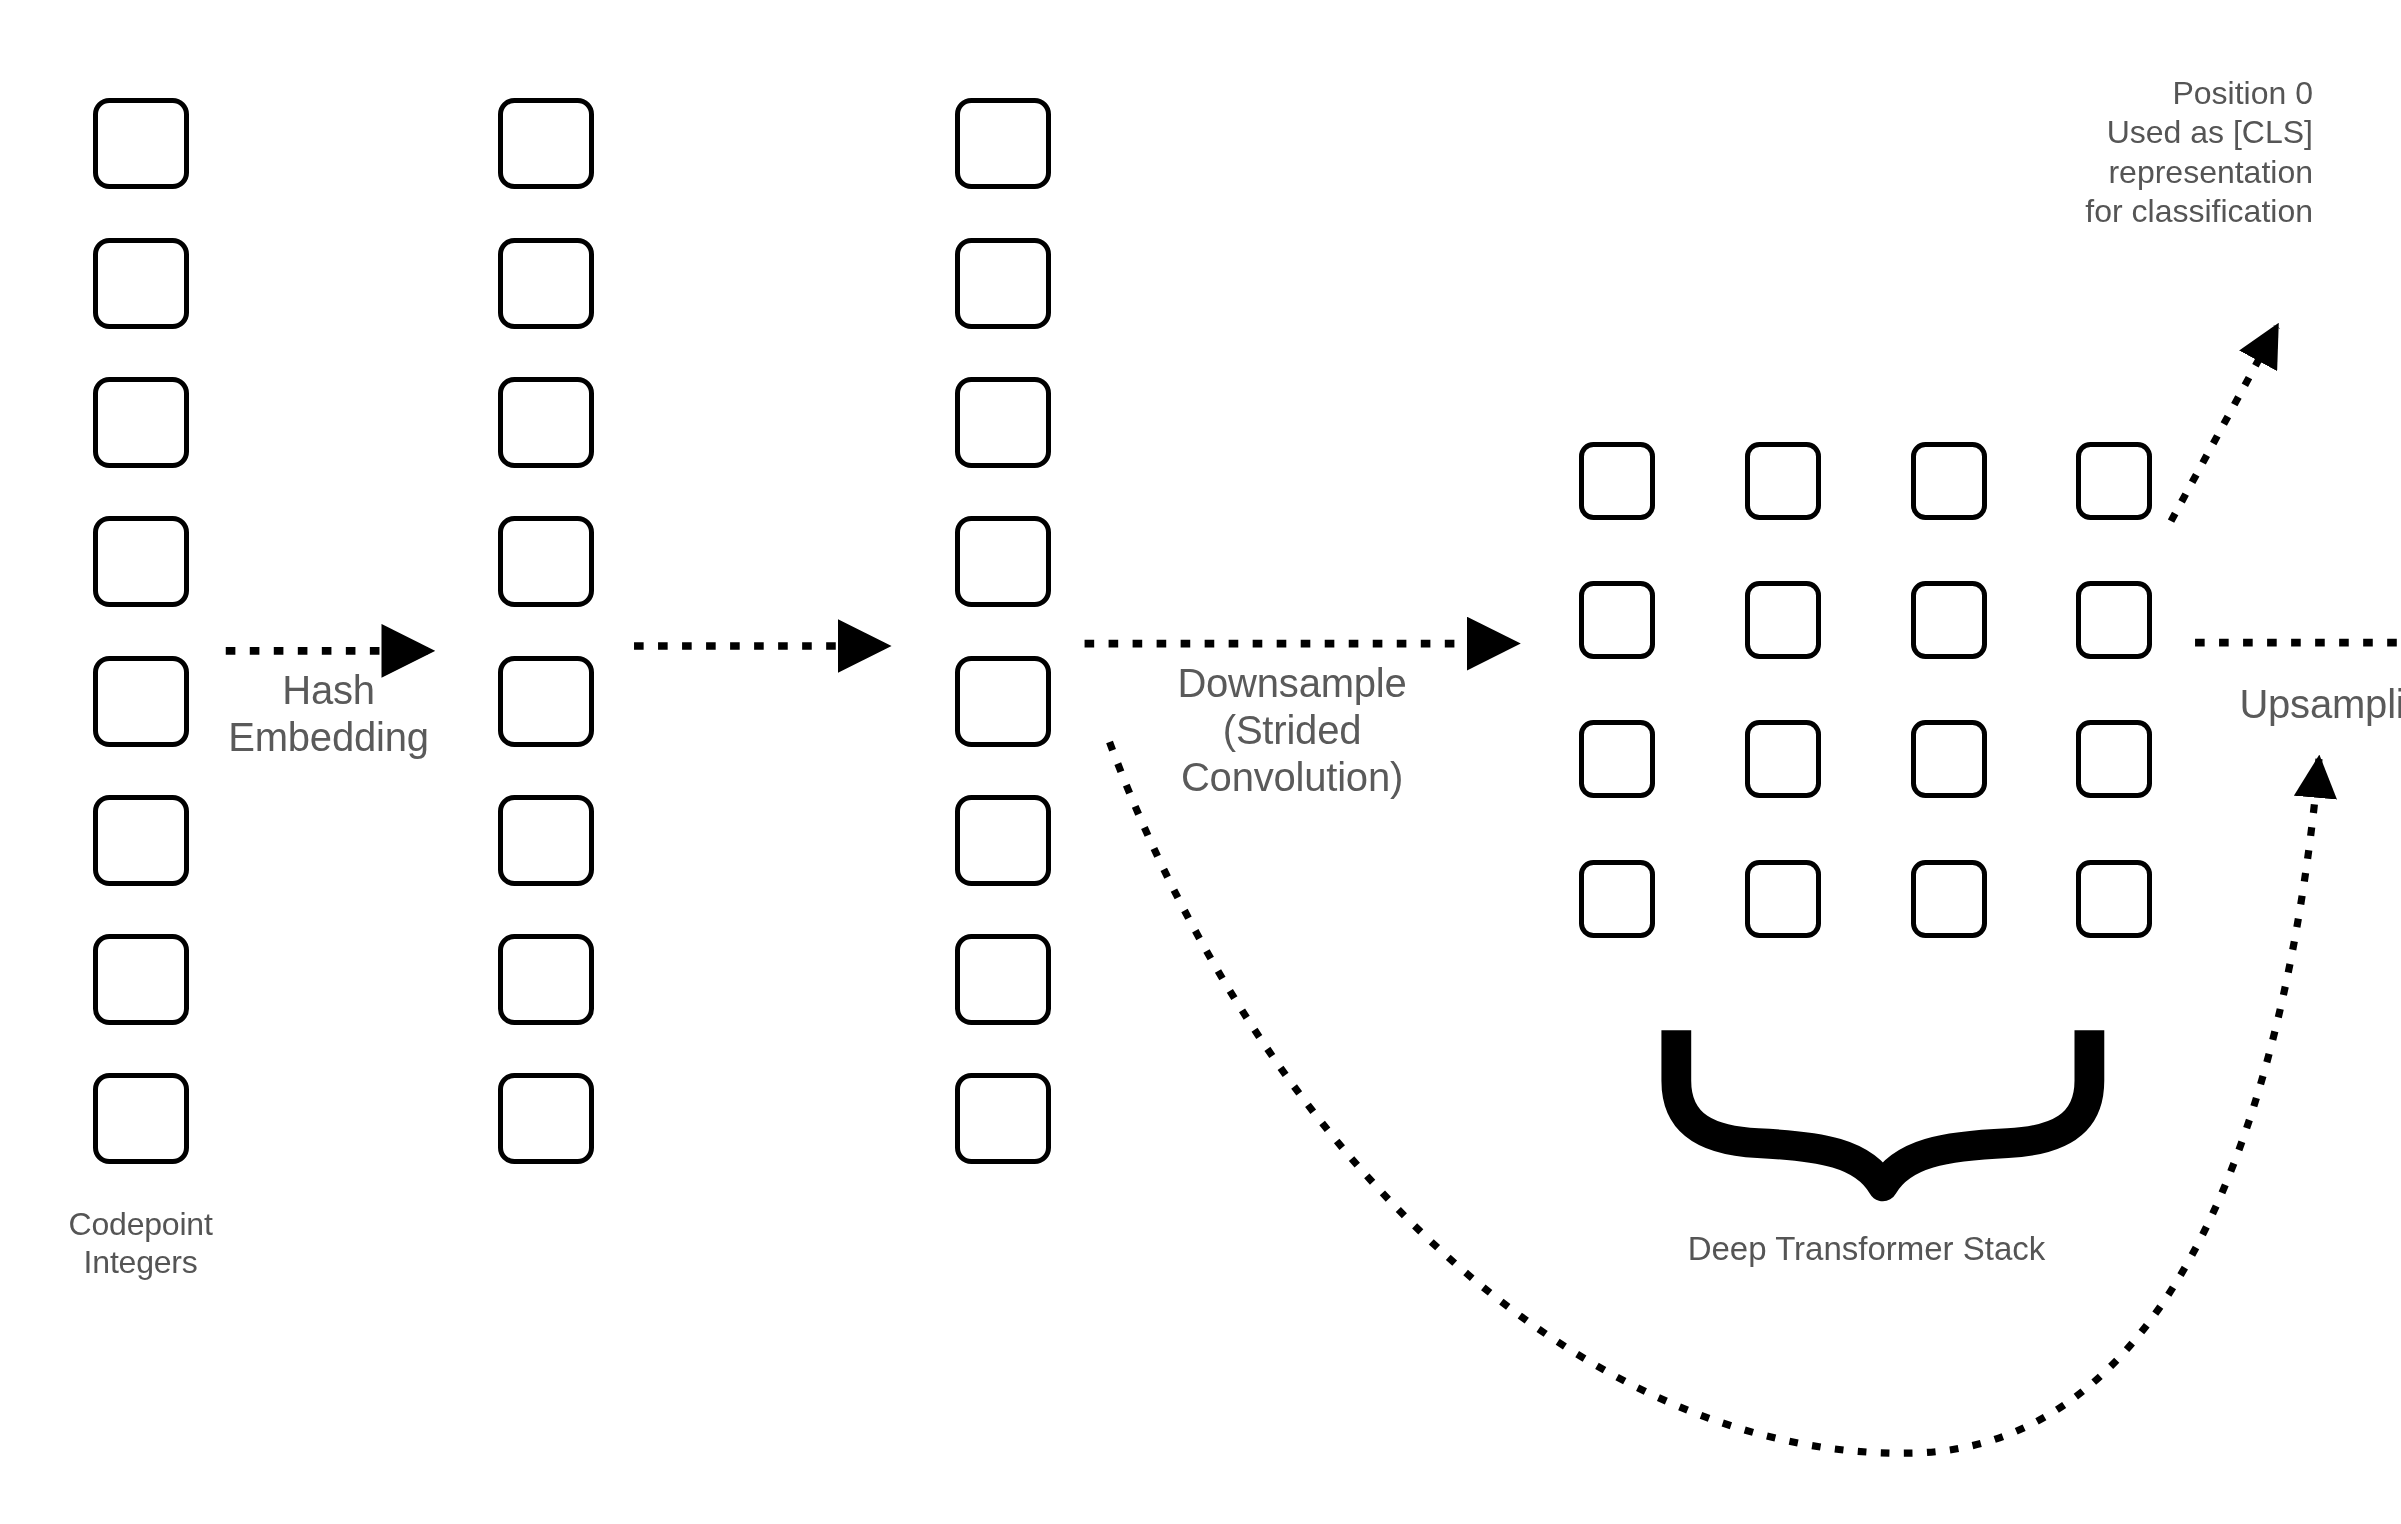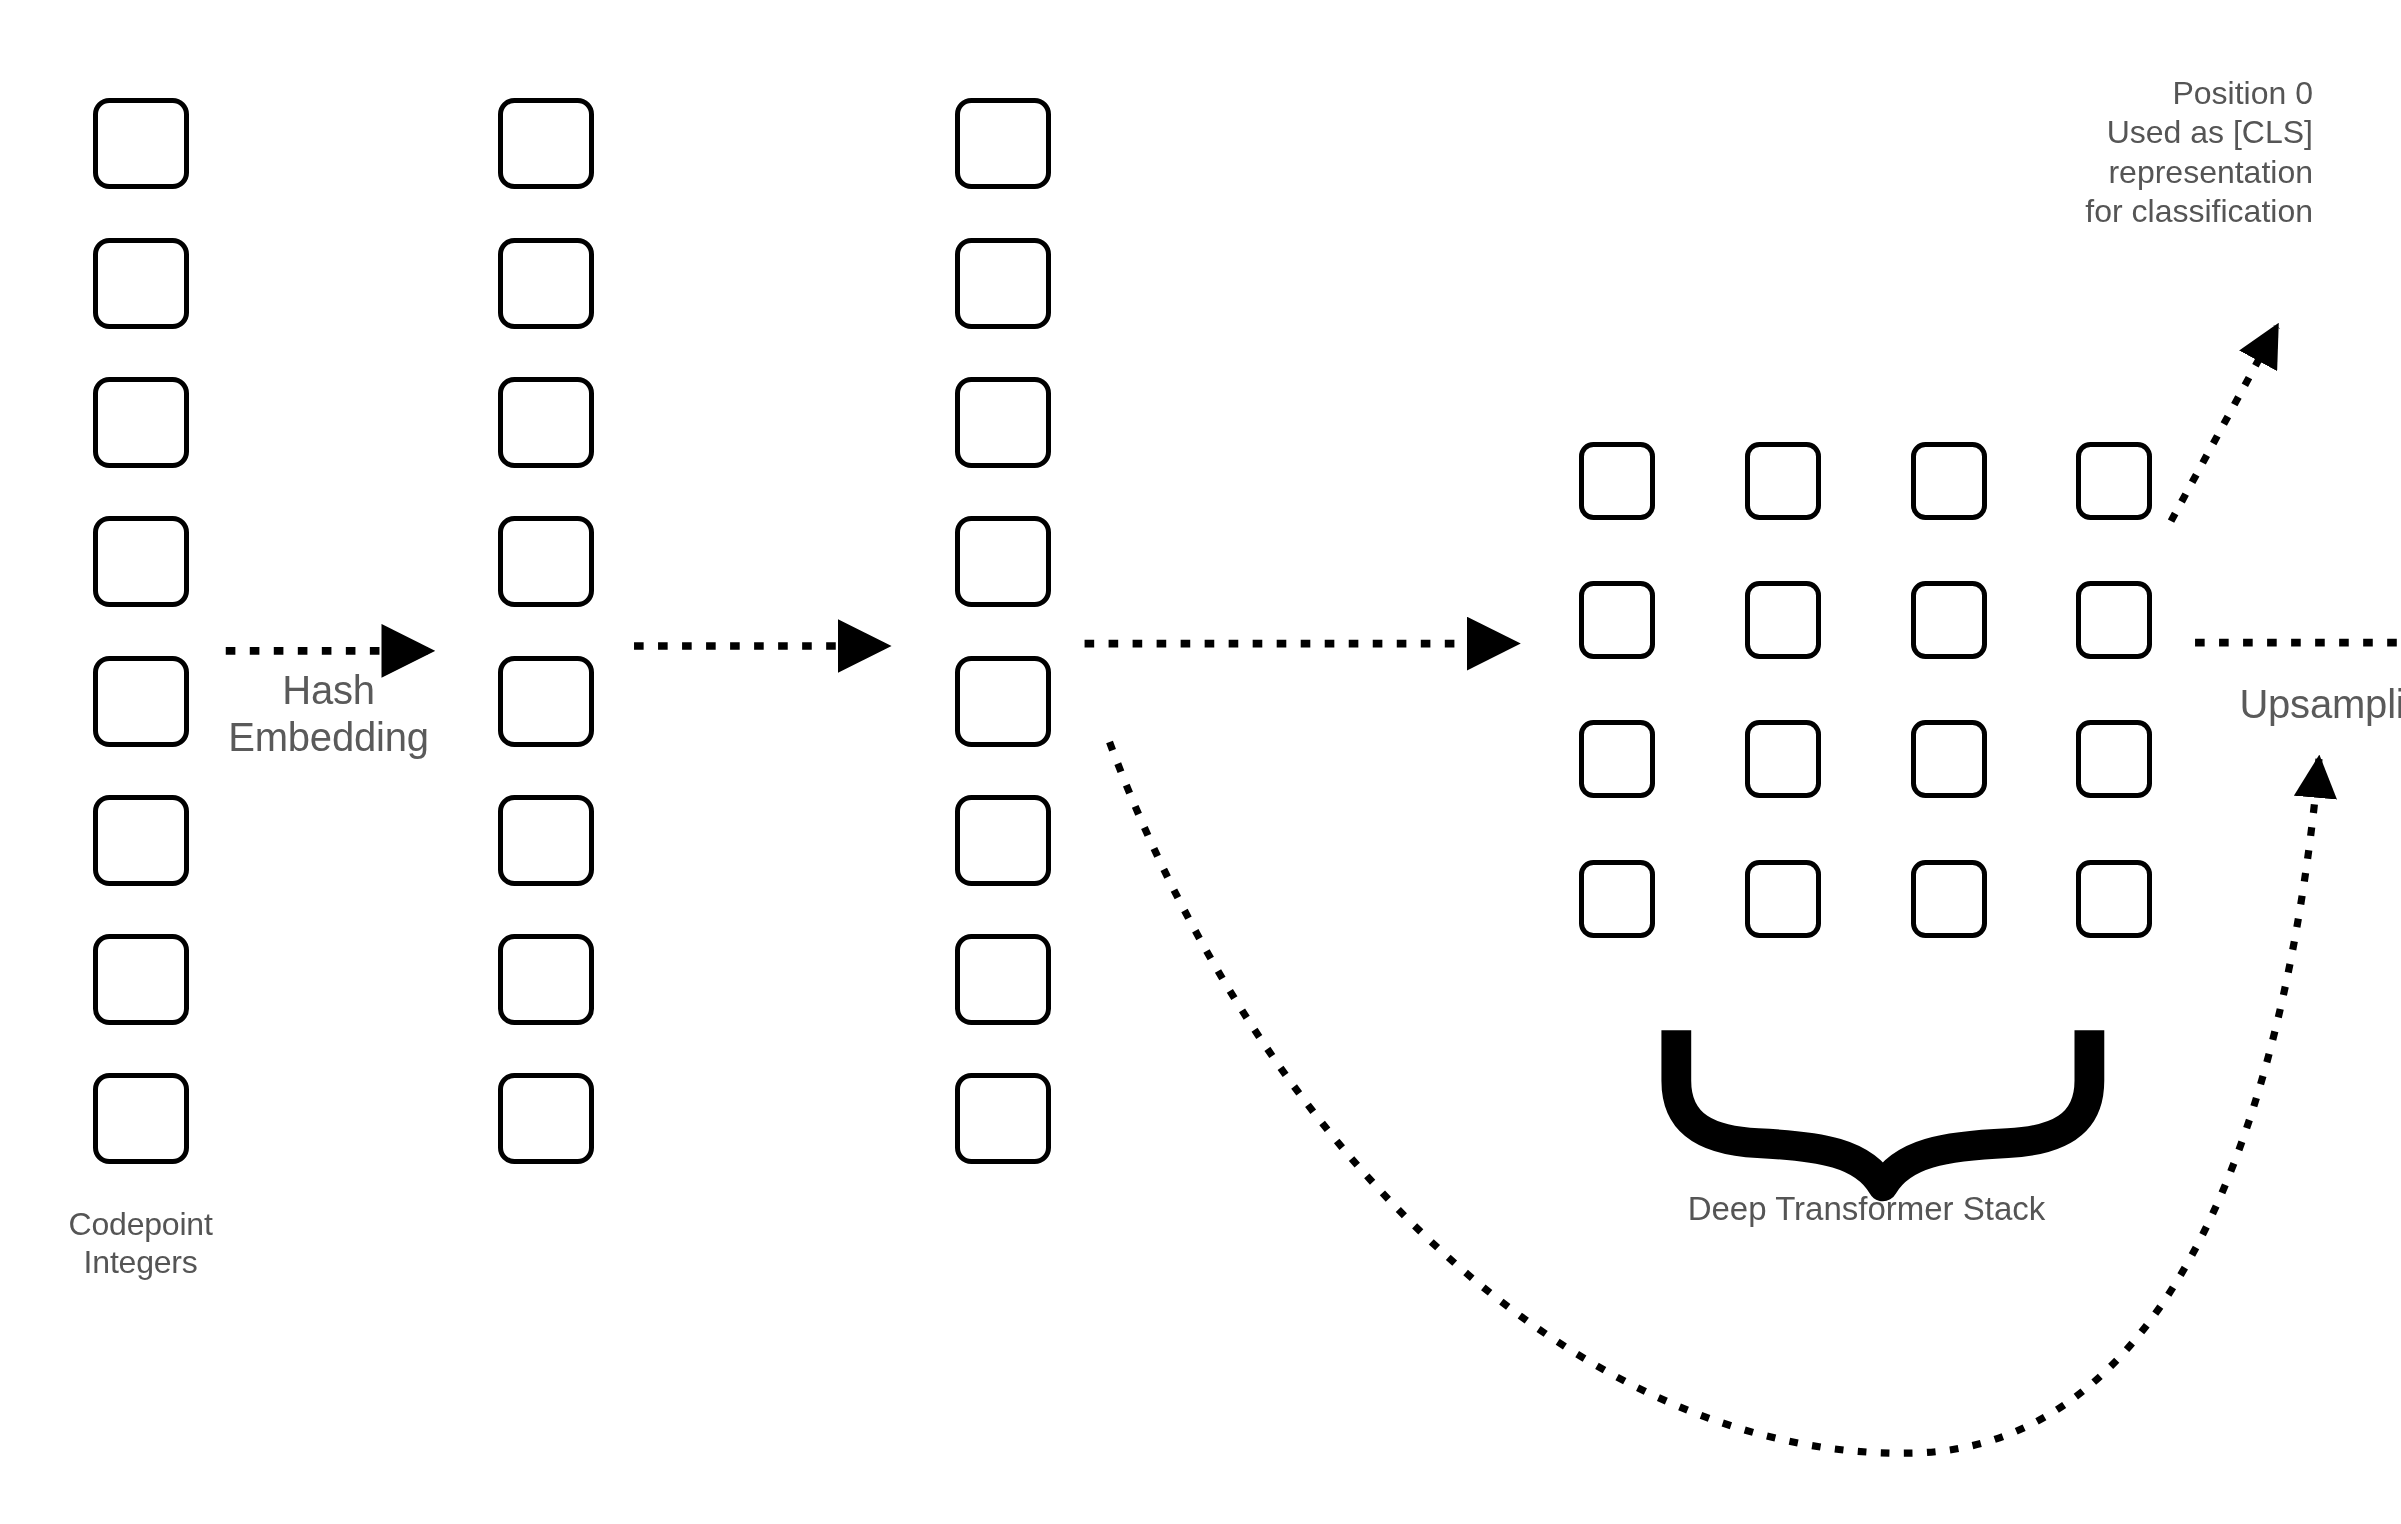--- a/index.html
+++ b/index.html
@@ -171,24 +171,27 @@
 
   <div class="caption" style="left:-3.4px; top:1206px; width:288px;">Codepoint
 Integers</div>
 
 
 
   <div class="edge-label" style="left:189px; top:667px; width:279px;">Hash
 Embedding</div>
 
 
+  <div class="edge-label" style="left:1119px; top:660px; width:346px;">Downsample
+(Strided
+Convolution)</div>
 
   <div class="edge-label" style="left:2176px; top:681px; width:336px;">Upsampling</div>
 
-  <div class="stack-label" style="left:1595px; top:1190px; width:543px;">Deep Transformer Stack</div>
+  <div class="stack-label" style="left:1595px; top:1230px; width:543px;">Deep Transformer Stack</div>
 
   <div class="cls-note" style="left:1914px; top:74px; width:399px;text-align:right;">Position 0
 Used as [CLS]
 representation
 for classification</div>
 
 </div>
 
 
 </body></html>

